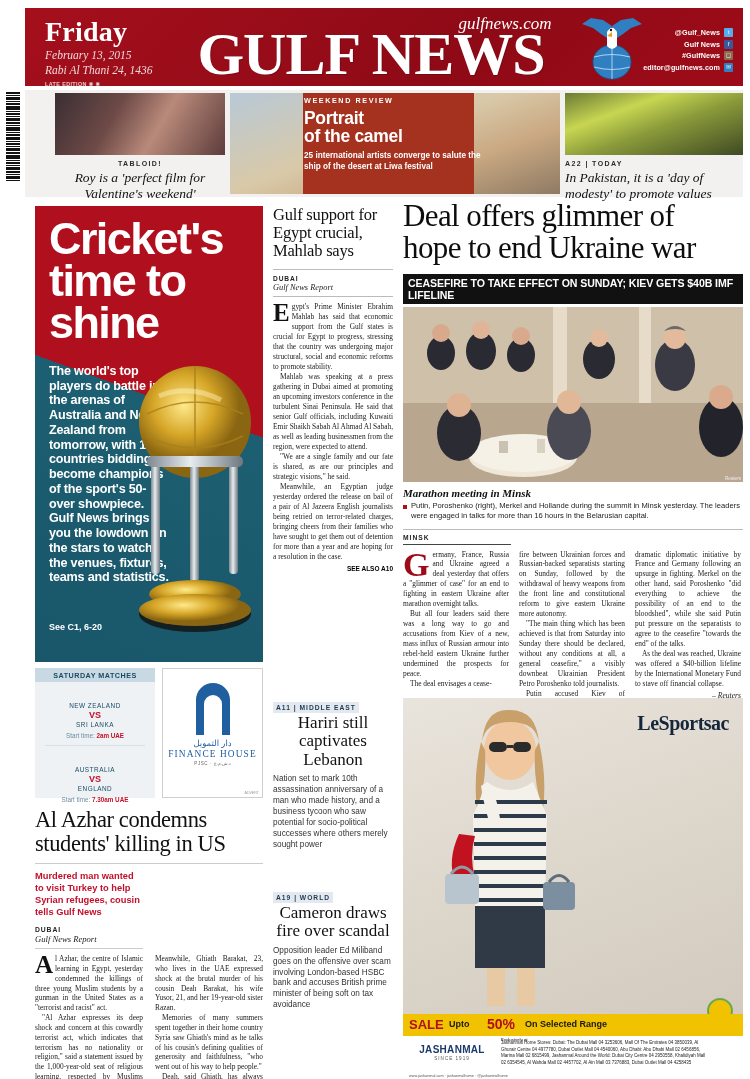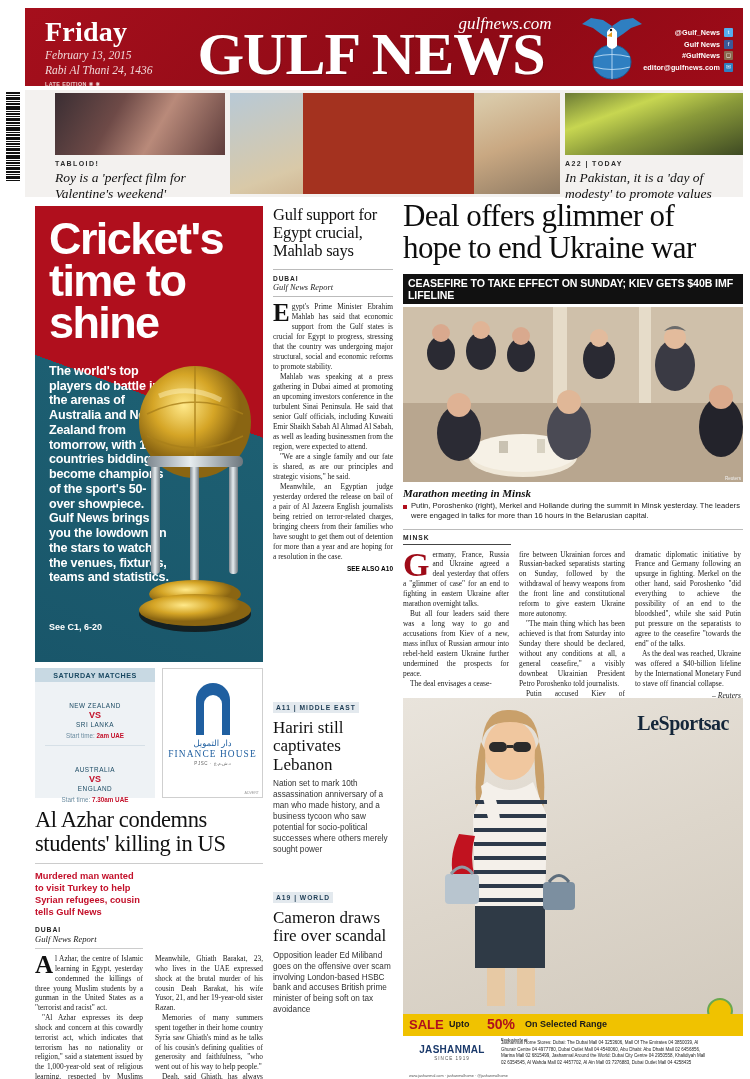--- a/index.html
+++ b/index.html
@@ -142,21 +142,21 @@
   .eg-rule2 { height:1px; background:#bbb; margin:4px 0 5px; }
   .eg-body { font-family:"Liberation Serif", serif; font-size:7.4px; line-height:1.35; text-align:justify; color:#1a1a1a;}
   .eg-body p { text-indent:7px; }
   .eg-body p.first { text-indent:0; }
   .eg-see { font-family:"Liberation Sans",sans-serif; font-size:6.5px; font-weight:bold; text-align:right; margin-top:3px;}
 
   
   .refbox { position:absolute; width:120px; }
   .rf-kicker { background:#e3e9ee; display:inline-block; font-size:6.7px; font-weight:bold;
     letter-spacing:1px; color:#1b3a52; padding:2px 3px; }
-  .rf-h { font-family:"Liberation Serif", serif; font-size:17px; line-height:1.08; color:#111; margin-top:5px;}
+  .rf-h { font-family:"Liberation Serif", serif; font-size:17px; line-height:1.08; color:#111; text-align:center;}
   .rf-dek { font-size:8.2px; line-height:1.33; color:#333; margin-top:5px; }
 
   
   .ukr { position:absolute; left:378px; top:0px; width:340px; }
   .uk-h { font-family:"Liberation Serif", serif; font-size:31px; line-height:1.04; color:#0d0d0d; letter-spacing:-.6px;}
   .uk-band { background:#111; color:#fff; font-size:10.6px; font-weight:bold; letter-spacing:-.1px;
     padding:3px 5px; margin-top:10px; }
   .uk-photo { width:340px; height:175px; margin-top:3px; position:relative;
     background: linear-gradient(175deg,#cfc3b2 0%, #ddd2c0 30%, #b8ab97 62%, #8a7f6e 100%);
     overflow:hidden; }
@@ -278,28 +278,34 @@
         <span class="mh-stext">editor@gulfnews.com</span>
         <span class="mh-sicon ic-ml">✉</span>
       </div>
     </div>
   </div>
 
   <div class="teasers">
 
     <div class="tz tz1">
       <div class="ph tz-img"></div>
-      <div style="position:absolute; left:0; top:70px; width:170px;">
+      <div style="position:absolute; left:0; top:70px; width:170px;text-align:center;">
         <div class="tz-kicker">TABLOID!</div>
         <div class="tz-head-serif" style="margin-top:3px;">Roy is a 'perfect film for Valentine's weekend'</div>
       </div>
     </div>
 
     <div class="tz tz2">
       <div class="ph tz-img"></div>
+      <div class="tz2-body">
+        <div class="tz2-kicker">WEEKEND REVIEW</div>
+        <div class="tz2-head">Portrait</div>
+        <div class="tz2-head" style="margin-top:0;">of the camel</div>
+        <div class="tz2-dek">25 international artists converge to salute the ship of the desert at Liwa festival</div>
+      </div>
     </div>
 
     <div class="tz tz3">
       <div class="ph tz-img"></div>
       <div style="position:absolute; left:0; top:70px; width:178px;">
         <div class="tz-kicker">A22 | TODAY</div>
         <div class="tz-head-serif" style="margin-top:3px;">In Pakistan, it is a 'day of modesty' to promote values</div>
       </div>
     </div>
   </div>

